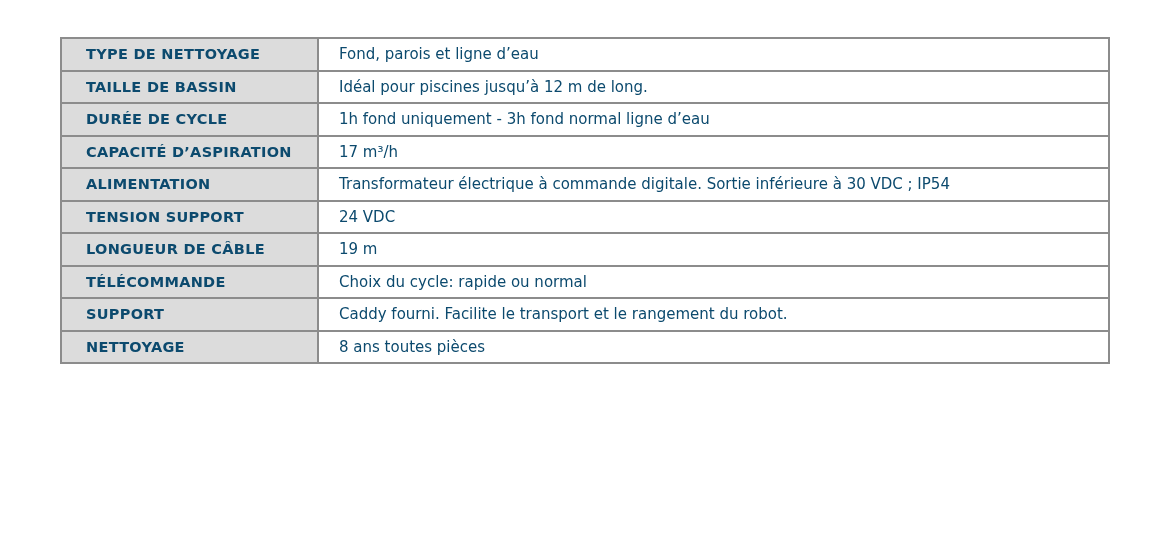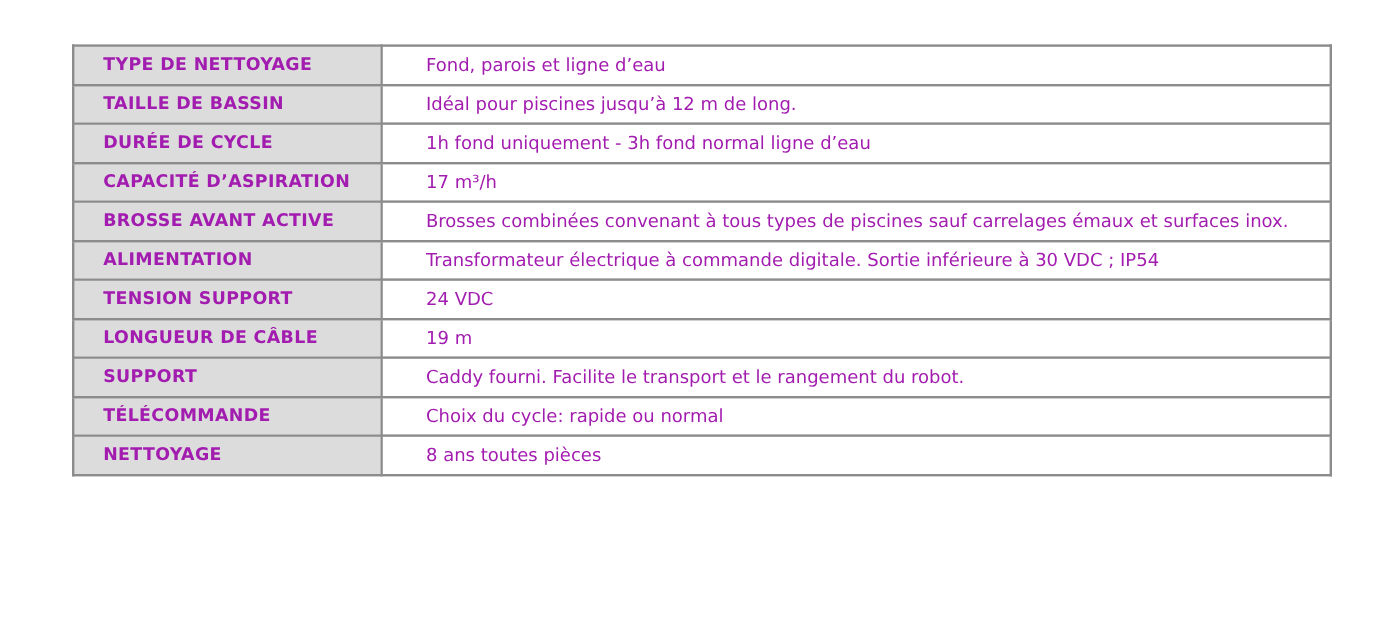--- a/index.html
+++ b/index.html
@@ -4,29 +4,29 @@
 <style>
   html, body { margin:0; padding:0; background:#ffffff; }
   body { width:1158px; height:536px; position:relative; overflow:hidden;
          font-family:"DejaVu Sans", "Liberation Sans", sans-serif; }
   .spec-table {
     position:absolute; left:60px; top:37px; width:1050px;
     border-collapse:collapse; table-layout:fixed;
   }
   .spec-table td {
     border:2px solid #8c8c8c;
-    height:32.5px; padding:0; font-size:15px; color:#a21caf;
+    height:32.5px; padding:0; font-size:15px; color:#0c4a6e;
     white-space:nowrap; overflow:hidden;
   }
   .spec-table td.label {
     width:257px; background:#dcdcdc; font-weight:bold; letter-spacing:0.3px;
     font-size:14.5px; padding-left:24px; box-sizing:border-box;
   }
   .spec-table td.value {
-    background:#ffffff; padding-left:36px; box-sizing:border-box;border-radius:10px;
+    background:#ffffff; padding-left:20px; box-sizing:border-box;border-radius:10px;
   }
 </style>
 </head>
 <body>
 
 <table class="spec-table">
   <tbody>
     <tr>
       <td class="label">TYPE DE NETTOYAGE</td>
       <td class="value">Fond, parois et ligne d’eau</td>
@@ -37,41 +37,37 @@
     </tr>
     <tr>
       <td class="label">DURÉE DE CYCLE</td>
       <td class="value">1h fond uniquement - 3h fond normal ligne d’eau</td>
     </tr>
     <tr>
       <td class="label">CAPACITÉ D’ASPIRATION</td>
       <td class="value">17 m³/h</td>
     </tr>
     <tr>
-      <td class="label">BROSSE AVANT ACTIVE</td>
-      <td class="value">Brosses combinées convenant à tous types de piscines sauf carrelages émaux et surfaces inox.</td>
-    </tr>
-    <tr>
       <td class="label">ALIMENTATION</td>
       <td class="value">Transformateur électrique à commande digitale. Sortie inférieure à 30 VDC ; IP54</td>
     </tr>
     <tr>
       <td class="label">TENSION SUPPORT</td>
       <td class="value">24 VDC</td>
     </tr>
     <tr>
       <td class="label">LONGUEUR DE CÂBLE</td>
       <td class="value">19 m</td>
     </tr>
     <tr>
+      <td class="label">TÉLÉCOMMANDE</td>
+      <td class="value">Choix du cycle: rapide ou normal</td>
+    </tr>
+    <tr>
       <td class="label">SUPPORT</td>
       <td class="value">Caddy fourni. Facilite le transport et le rangement du robot.</td>
-    </tr>
-    <tr>
-      <td class="label">TÉLÉCOMMANDE</td>
-      <td class="value">Choix du cycle: rapide ou normal</td>
     </tr>
     <tr>
       <td class="label">NETTOYAGE</td>
       <td class="value">8 ans toutes pièces</td>
     </tr>
   </tbody>
 </table>
 
 </body></html>

